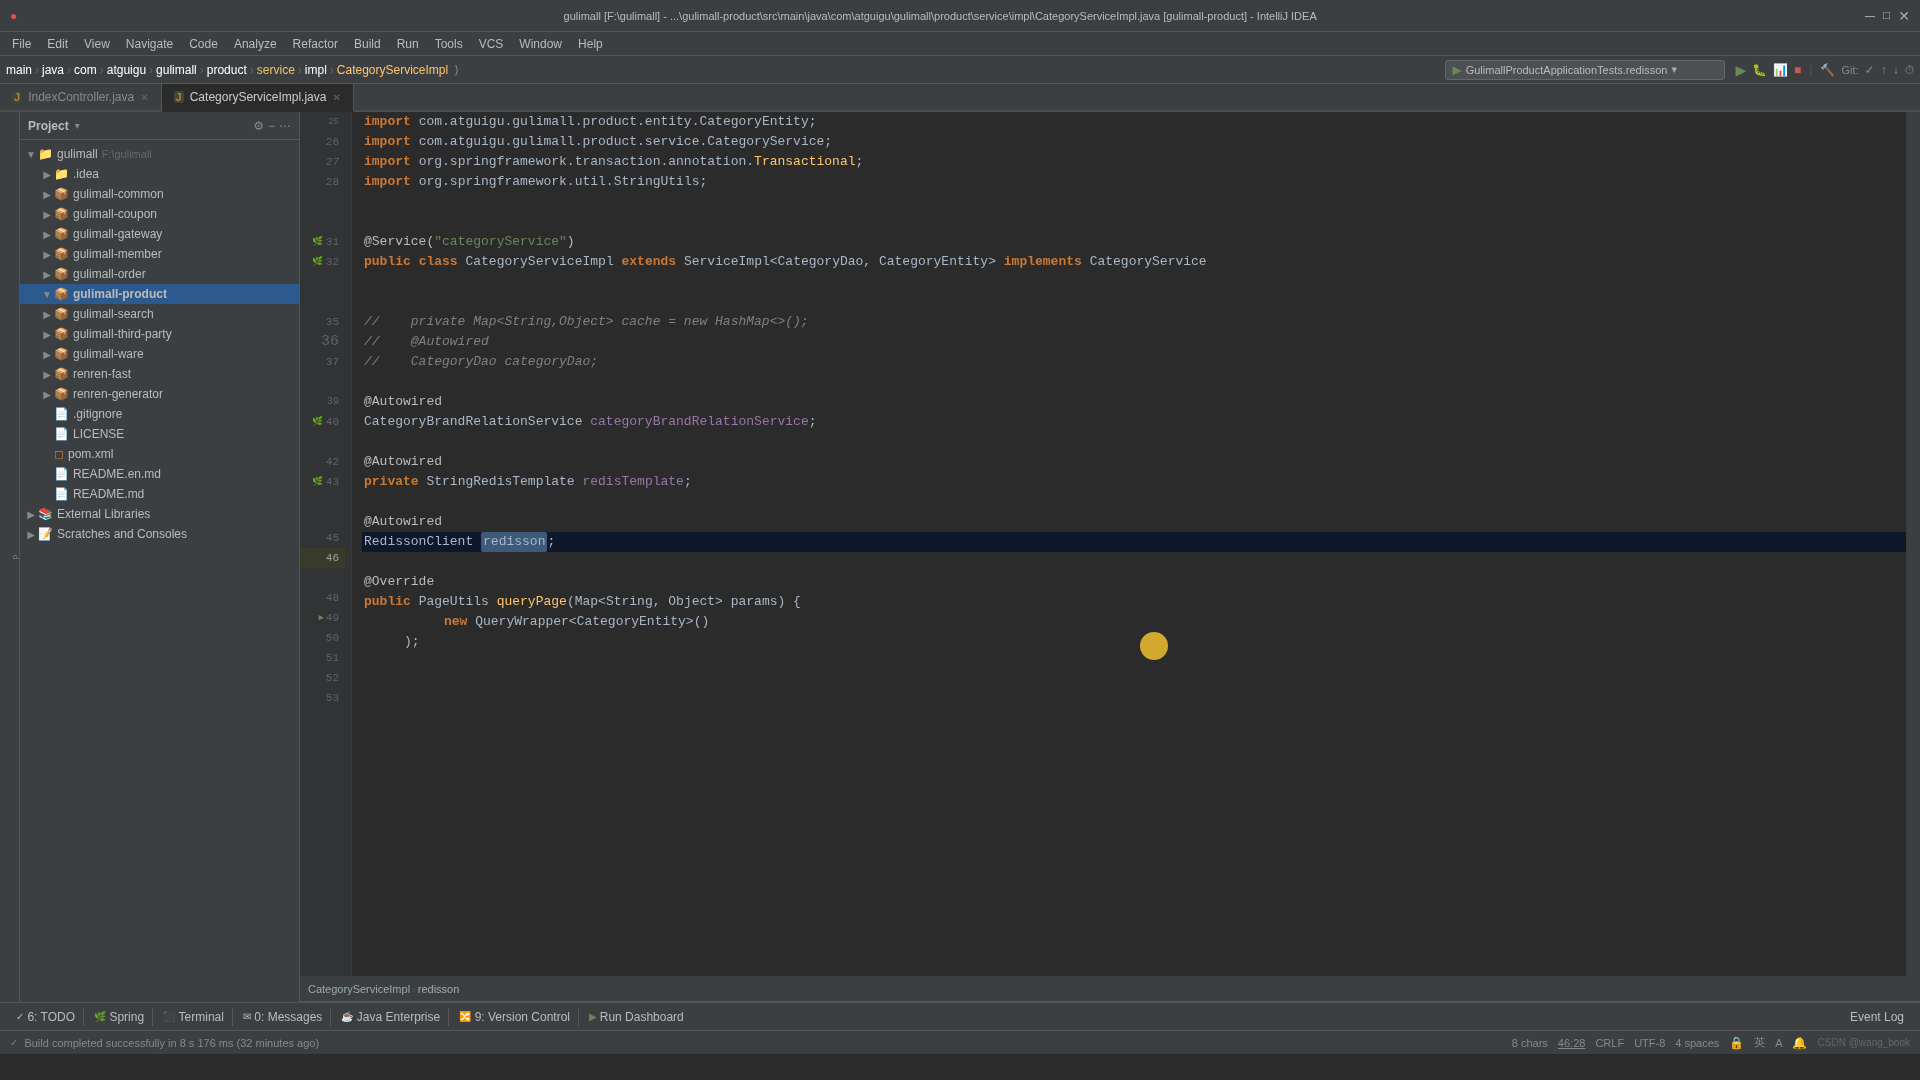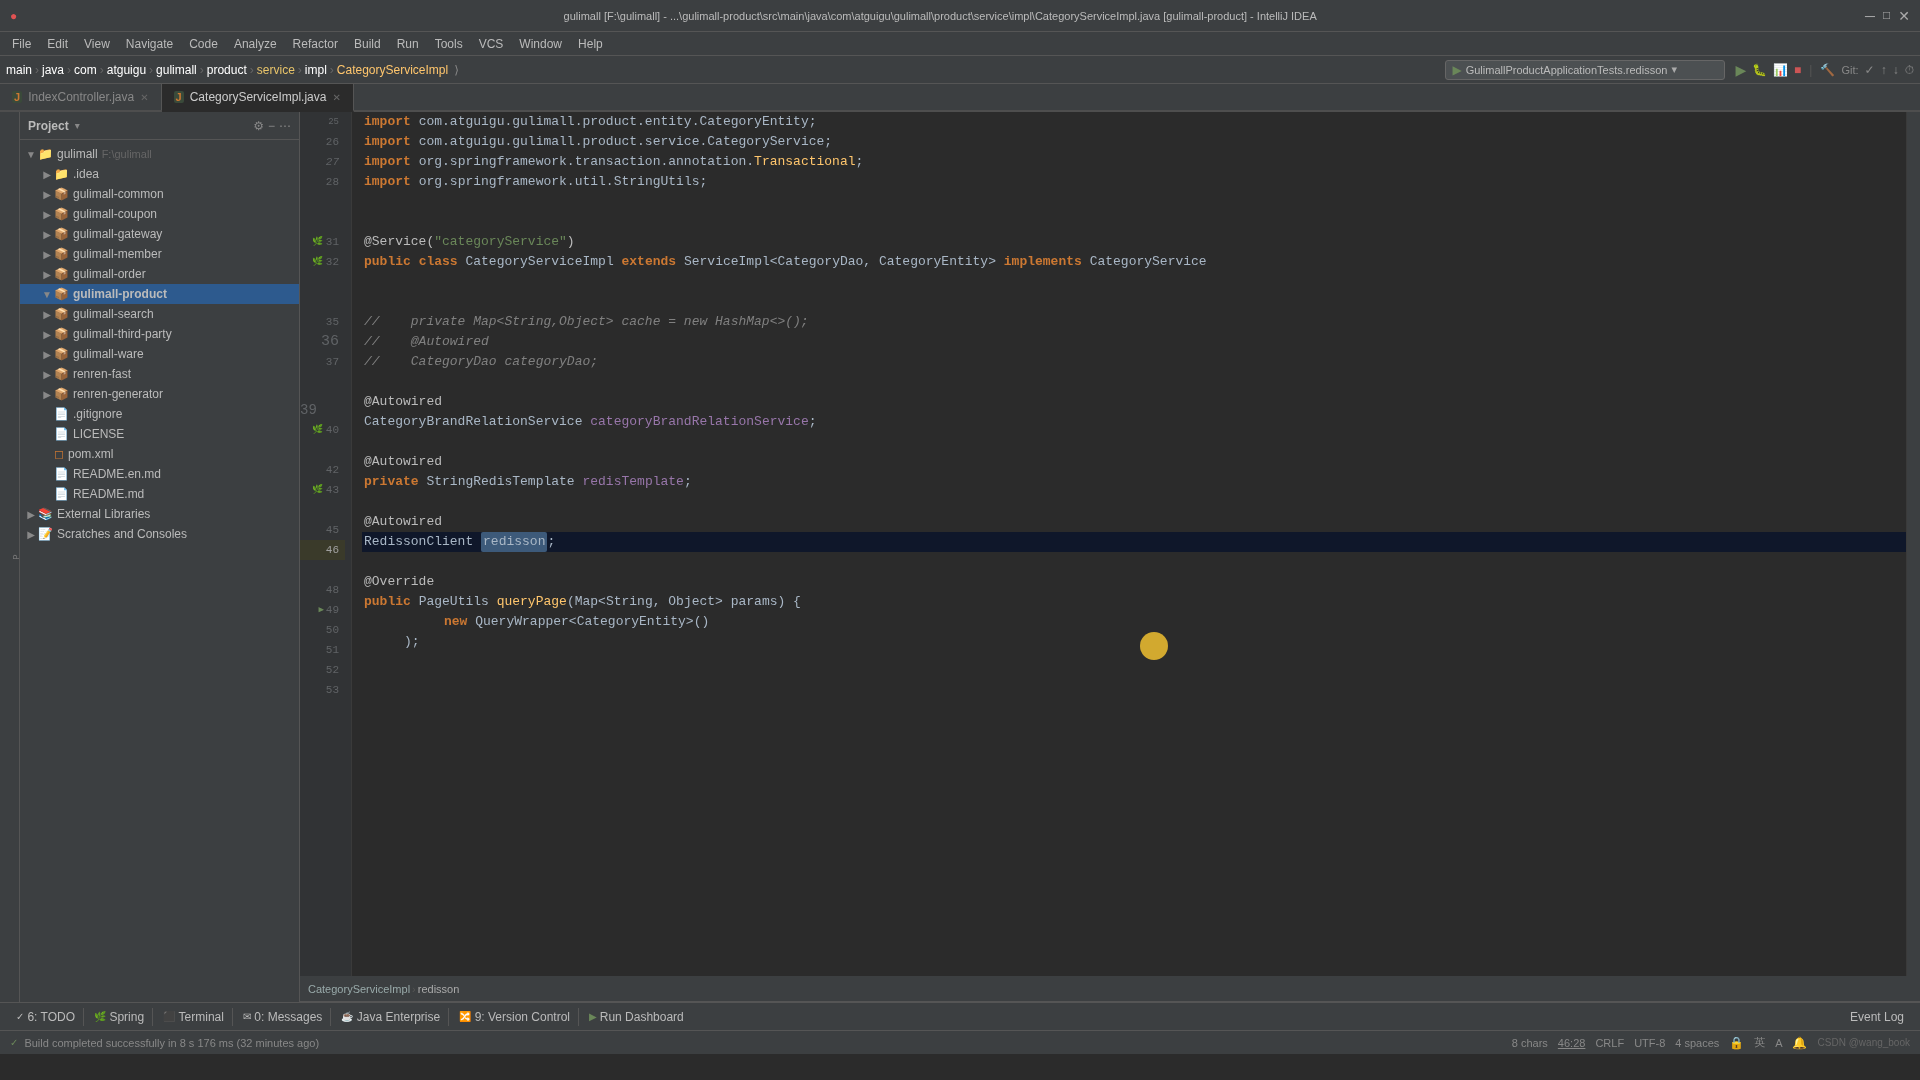--- a/index.html
+++ b/index.html
@@ -464,37 +464,37 @@
         <div style="height:20px; display:flex; align-items:center; justify-content:flex-end; padding-right:6px; color:#606366; font-size:11px;">
           <span>35</span>
         </div>
         <div style="height:20px; display:flex; align-items:center; justify-content:flex-end; padding-right:6px; color:#606366; font-size:15px;">
           <span>36</span>
         </div>
         <div style="height:20px; display:flex; align-items:center; justify-content:flex-end; padding-right:6px; color:#606366; font-size:11px;">
           <span>37</span>
         </div>
         <div style="height:20px;"></div>
-        <div style="height:20px; display:flex; align-items:center; justify-content:flex-start; padding-right:6px; color:#606366; font-size:14px;margin-top:8px;">
+        <div style="height:20px; display:flex; align-items:center; justify-content:flex-end; padding-right:6px; color:#606366; font-size:10px;">
           <span>39</span>
         </div>
         <div style="height:20px; display:flex; align-items:center; justify-content:flex-end; padding-right:6px; color:#606366; font-size:11px; gap:2px;">
           <span style="color:#6a8759; font-size:9px;">🌿</span>
           <span>40</span>
         </div>
         <div style="height:20px;"></div>
         <div style="height:20px; display:flex; align-items:center; justify-content:flex-end; padding-right:6px; color:#606366; font-size:11px;">
           <span>42</span>
         </div>
         <div style="height:20px; display:flex; align-items:center; justify-content:flex-end; padding-right:6px; color:#606366; font-size:11px; gap:2px;">
           <span style="color:#6a8759; font-size:9px;">🌿</span>
           <span>43</span>
         </div>
         <div style="height:20px;"></div>
-        <div style="height:20px; display:flex; align-items:center; justify-content:flex-end; padding-right:6px; color:#606366; font-size:11px;">
+        <div style="height:20px; display:flex; align-items:center; justify-content:flex-end; padding-right:6px; color:#606366; font-size:11px;margin-top:16px;">
           <span>45</span>
         </div>
         <div style="height:20px; display:flex; align-items:center; justify-content:flex-end; padding-right:6px; color:#a0a0a0; font-size:11px; background:#3a3a2a;">
           <span style="color:#a0a0a0;">46</span>
         </div>
         <div style="height:20px;"></div>
         <div style="height:20px; display:flex; align-items:center; justify-content:flex-end; padding-right:6px; color:#606366; font-size:11px;">
           <span>48</span>
         </div>
         <div style="height:20px; display:flex; align-items:center; justify-content:flex-end; padding-right:6px; color:#606366; font-size:11px; gap:2px;">

